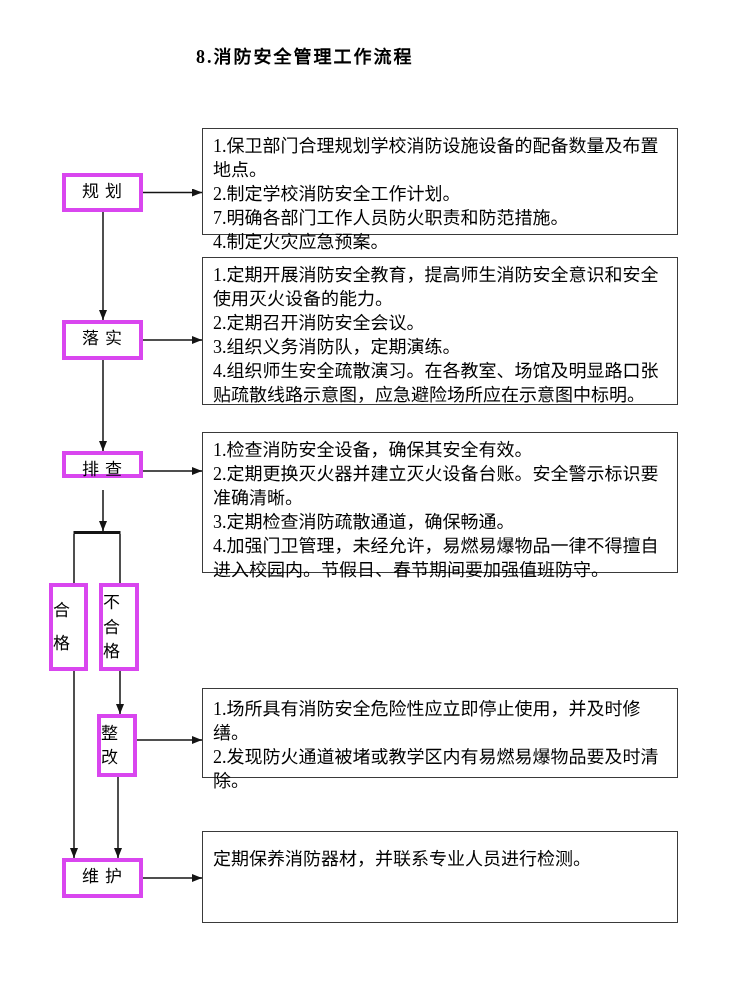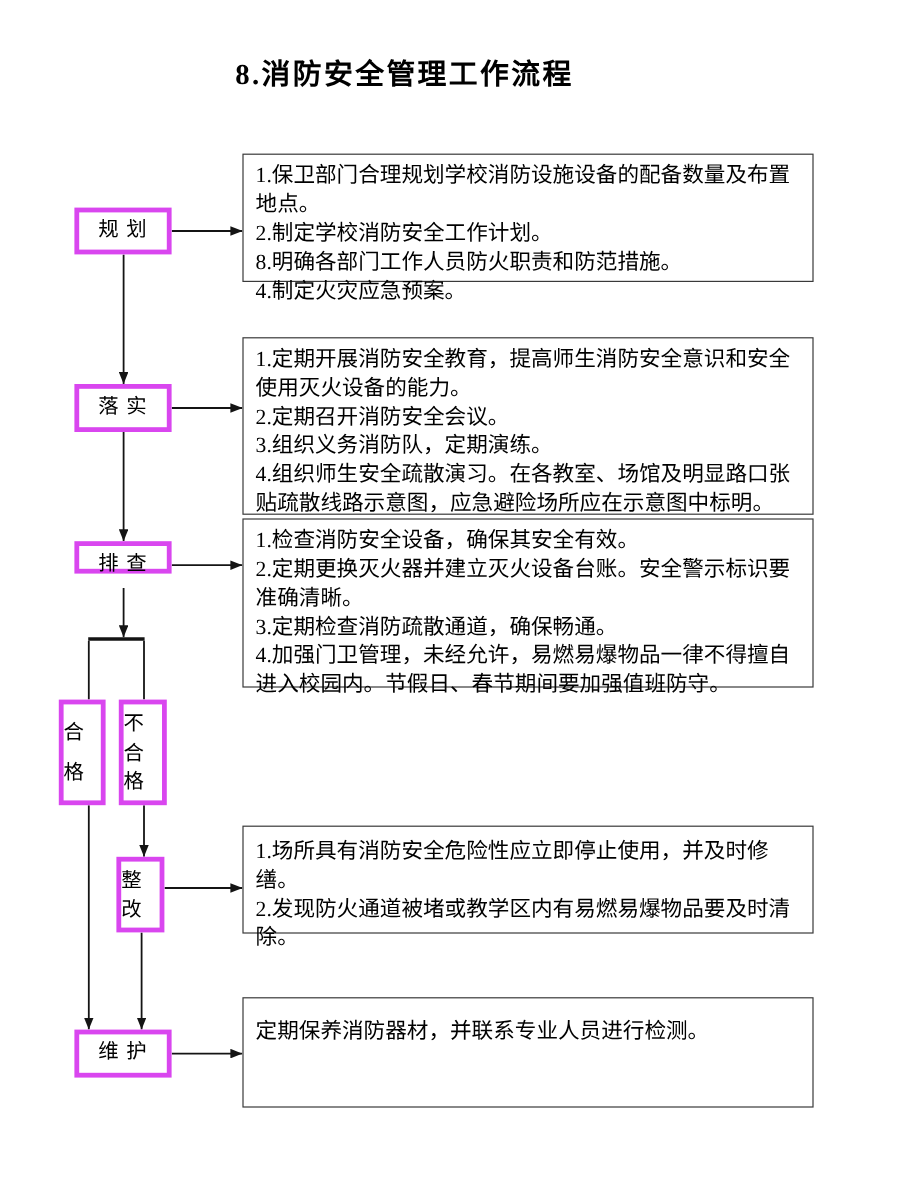--- a/index.html
+++ b/index.html
@@ -4,21 +4,21 @@
 <style>
   * { margin:0; padding:0; box-sizing:border-box; }
   html,body { background:#ffffff; }
   .page {
     position:relative; width:749px; height:994px; background:#ffffff;
     font-family:"Liberation Serif","DejaVu Serif",serif; color:#000;
     overflow:hidden;
   }
   .title {
     position:absolute; left:196px; top:42px;
-    font-size:24px; font-weight:bold; letter-spacing:2px; white-space:nowrap;
+    font-size:18px; font-weight:bold; letter-spacing:2px; white-space:nowrap;
   }
   .connectors { position:absolute; left:0; top:0; }
   .connectors line { stroke:#141414; stroke-width:1.5; }
   .connectors line.thick { stroke-width:3; }
   .fbox {
     position:absolute; border:4px solid #d946ef; background:#fff;
     display:flex; align-items:flex-start; justify-content:center;
     font-size:17px; letter-spacing:1px; text-align:center;
   }
   .vbox { flex-direction:column; justify-content:space-evenly; letter-spacing:0; line-height:1; }
@@ -87,25 +87,25 @@
       <div>改</div>
     </div>
 
   <div class="fbox" style="left:62px; top:858px; width:81px; height:40px;">
     <span>维 护</span>
   </div>
 
   <div class="dbox" style="left:202px; top:128px; width:476px; height:107px;">
     <div>1.保卫部门合理规划学校消防设施设备的配备数量及布置地点。</div>
     <div>2.制定学校消防安全工作计划。</div>
-    <div>8.明确各部门工作人员防火职责和防范措施。</div>
+    <div>7.明确各部门工作人员防火职责和防范措施。</div>
     <div>4.制定火灾应急预案。</div>
   </div>
 
-  <div class="dbox" style="left:202px; top:257px; width:476px; height:148px;margin-top:24px;">
+  <div class="dbox" style="left:202px; top:257px; width:476px; height:148px;">
     <div>1.定期开展消防安全教育，提高师生消防安全意识和安全使用灭火设备的能力。</div>
     <div>2.定期召开消防安全会议。</div>
     <div>3.组织义务消防队，定期演练。</div>
     <div>4.组织师生安全疏散演习。在各教室、场馆及明显路口张贴疏散线路示意图，应急避险场所应在示意图中标明。</div>
   </div>
 
   <div class="dbox" style="left:202px; top:432px; width:476px; height:141px;">
     <div>1.检查消防安全设备，确保其安全有效。</div>
     <div>2.定期更换灭火器并建立灭火设备台账。安全警示标识要准确清晰。</div>
     <div>3.定期检查消防疏散通道，确保畅通。</div>

